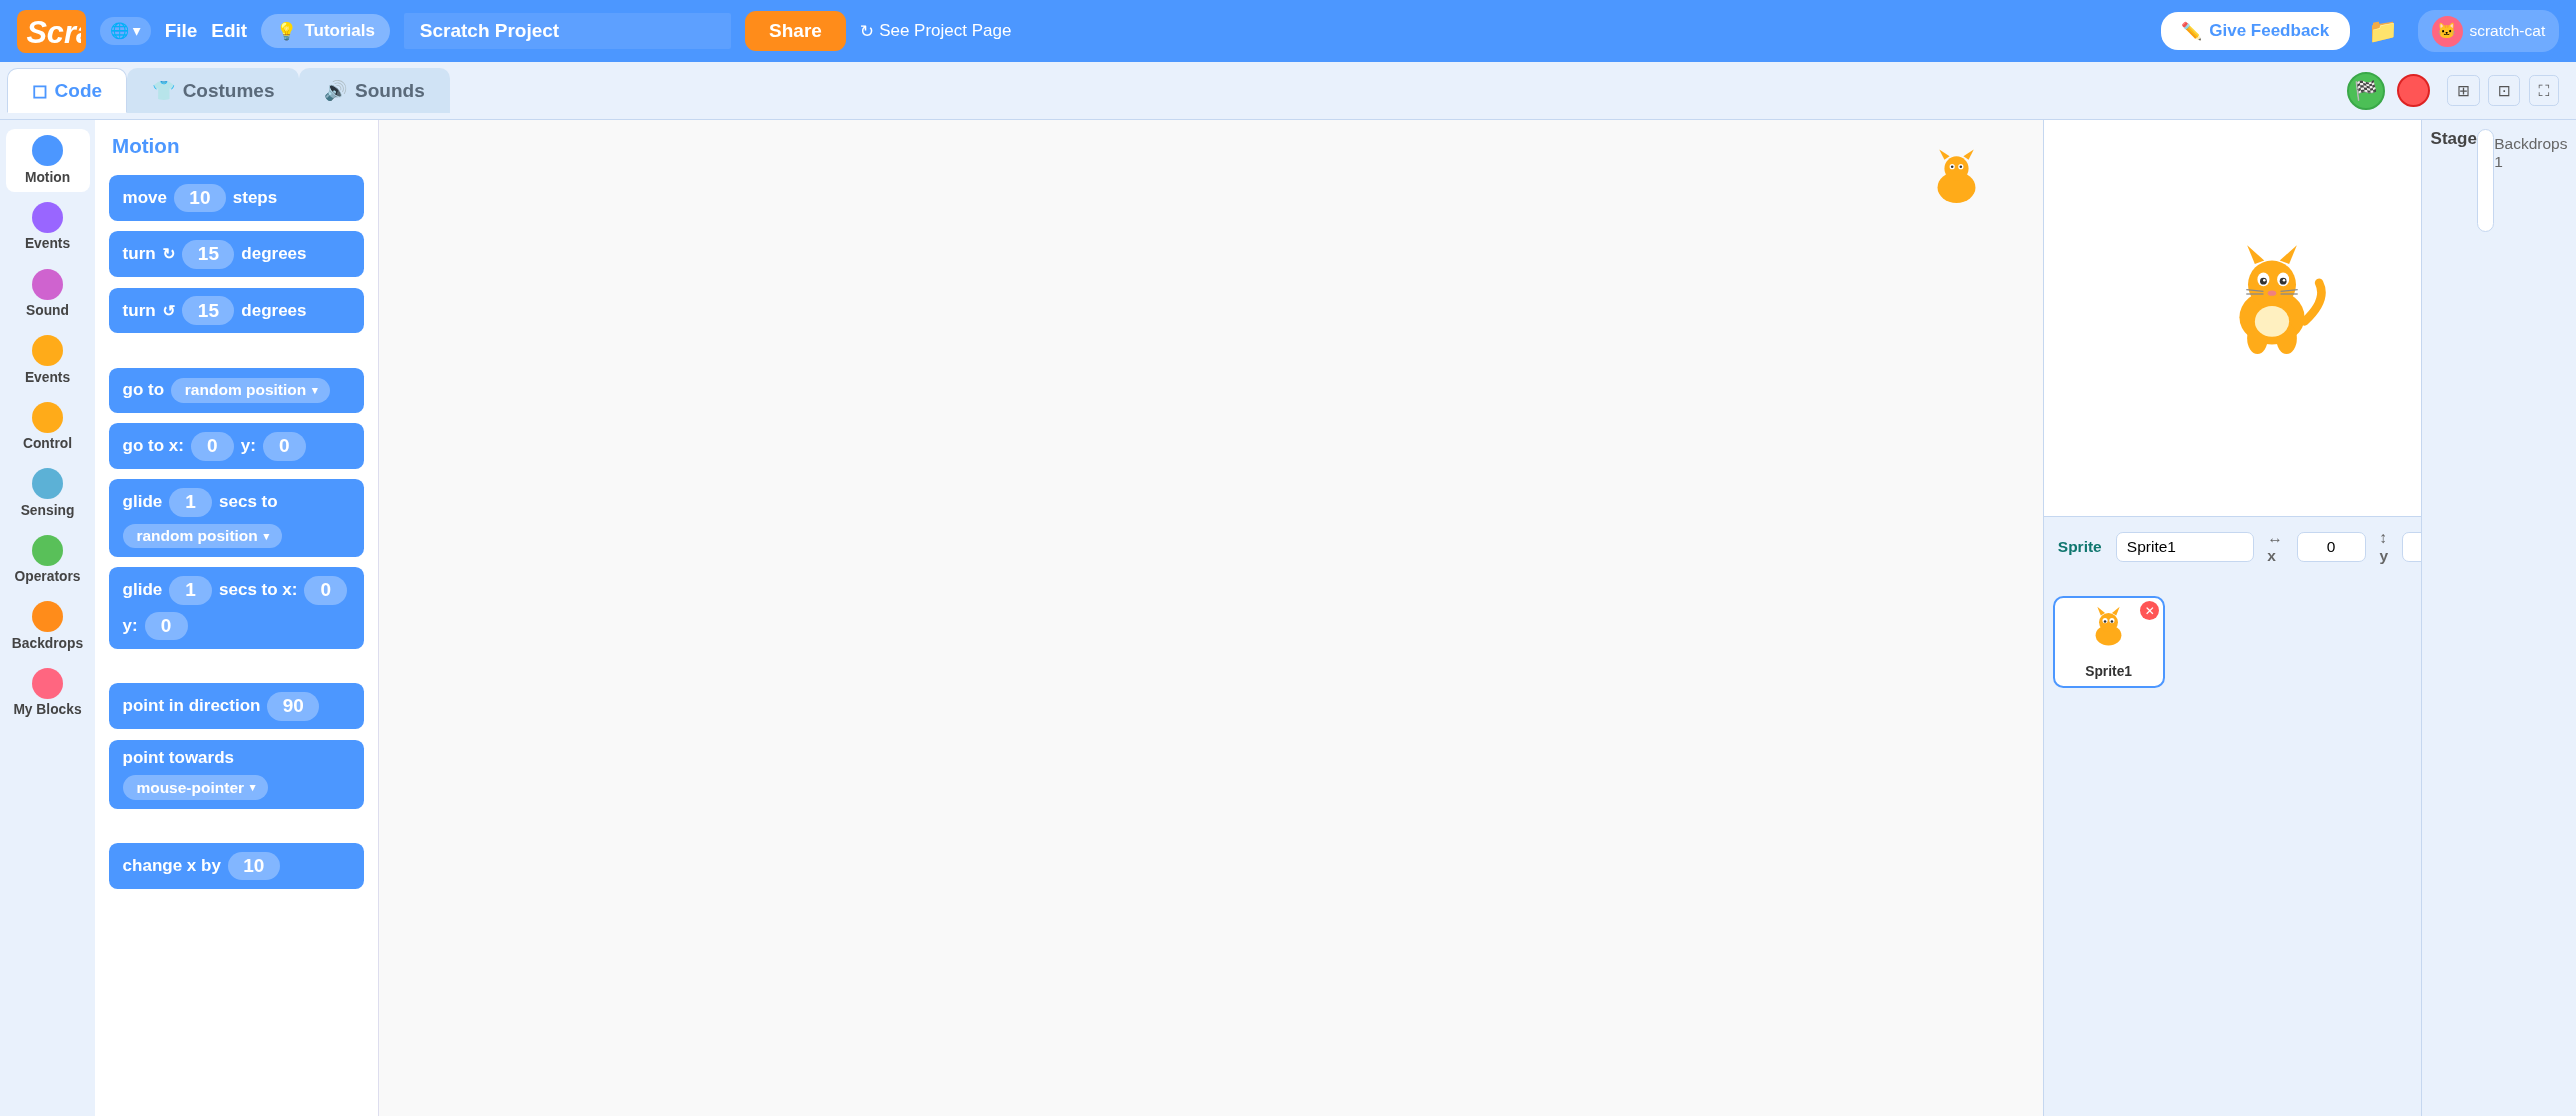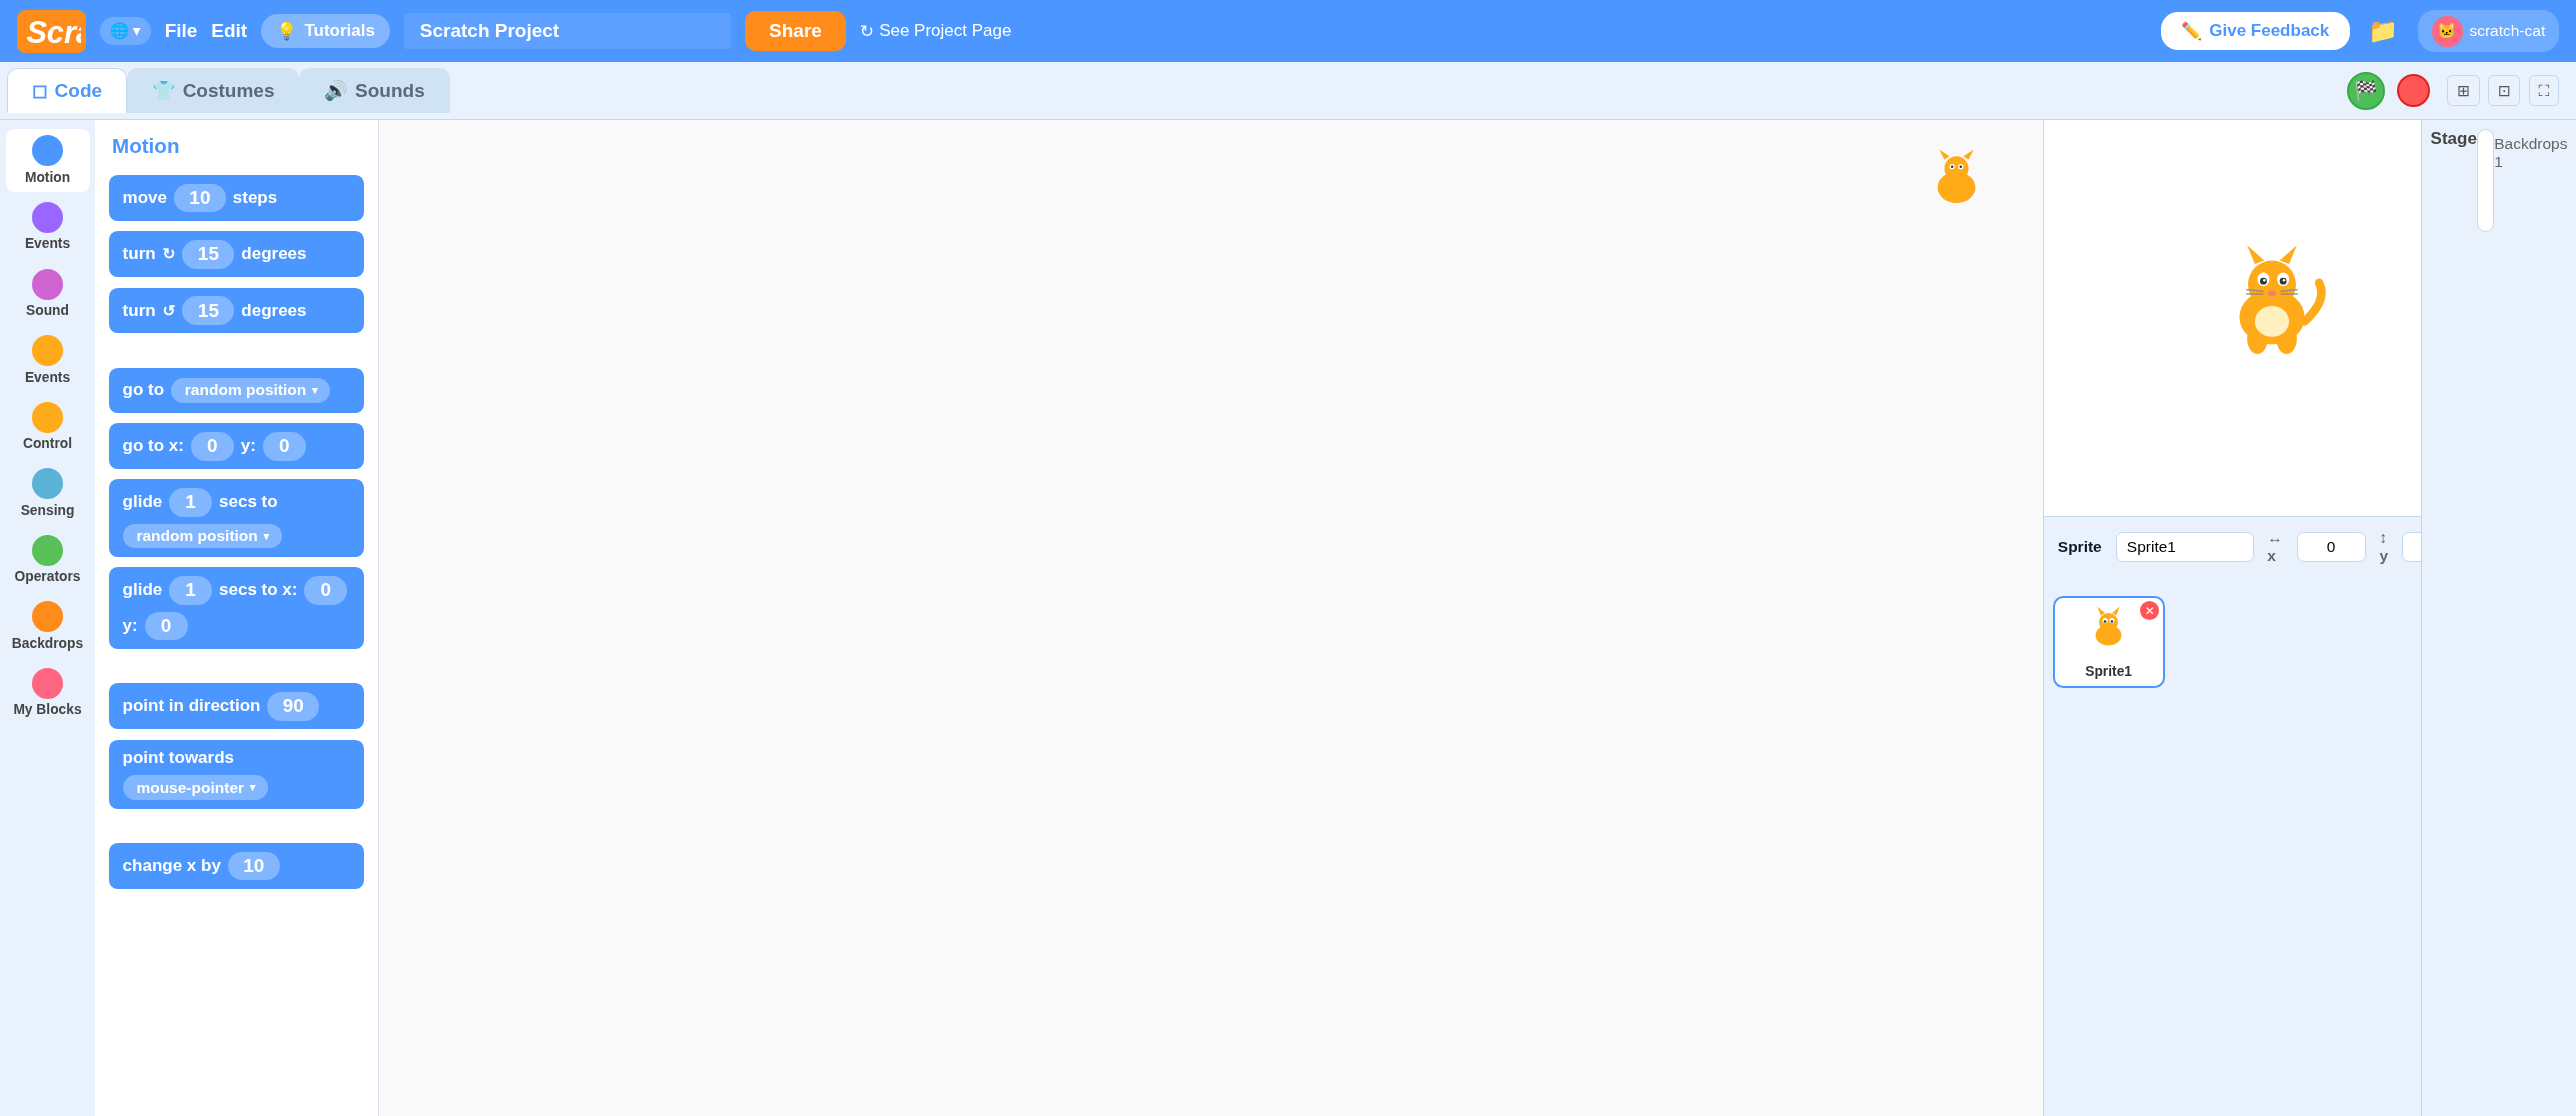--- a/index.html
+++ b/index.html
@@ -294,21 +294,21 @@
       border-top: 0.9px solid #c5d7f0;
     }
     .sprite-info-row {
       display: flex;
       align-items: center;
       gap: 13.8px;
       margin-bottom: 10.3px;
     }
     .sprite-label {
       font-size: 15.5px;
-      color: #0f172a;
+      color: #0f766e;
       font-weight: 600;
     }
     .sprite-name-input {
       border: 0.9px solid #c5d7f0;
       border-radius: 6.9px;
       padding: 5.2px 10.3px;
       font-size: 15.5px;
       width: 138px;
       background: white;
     }

